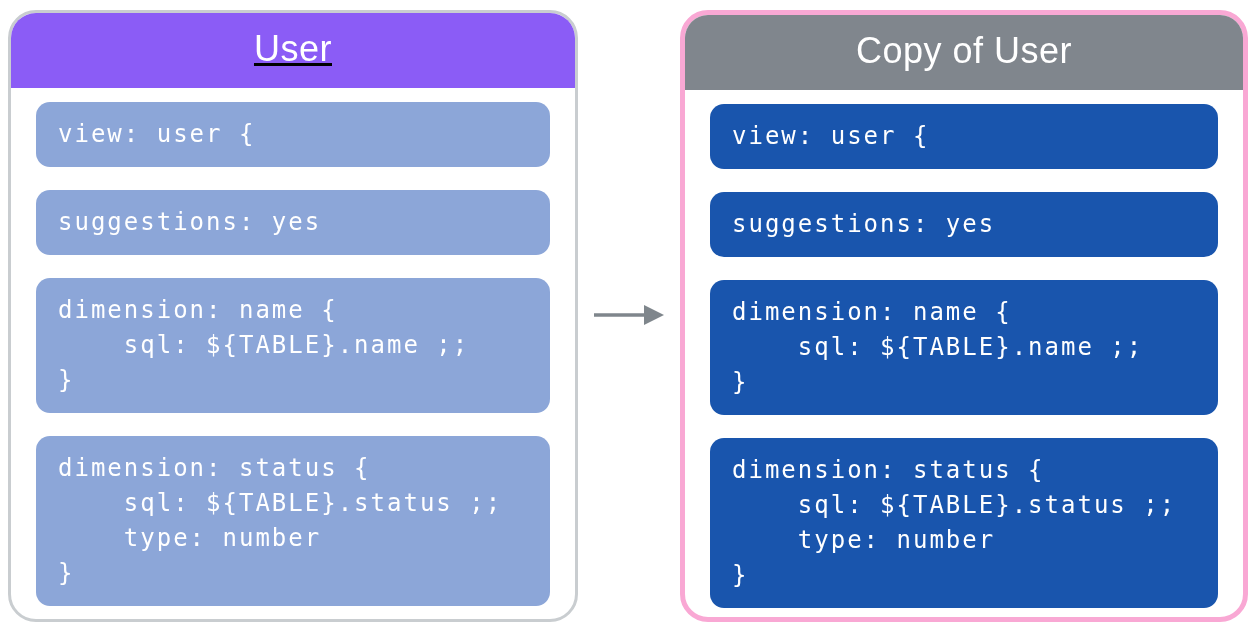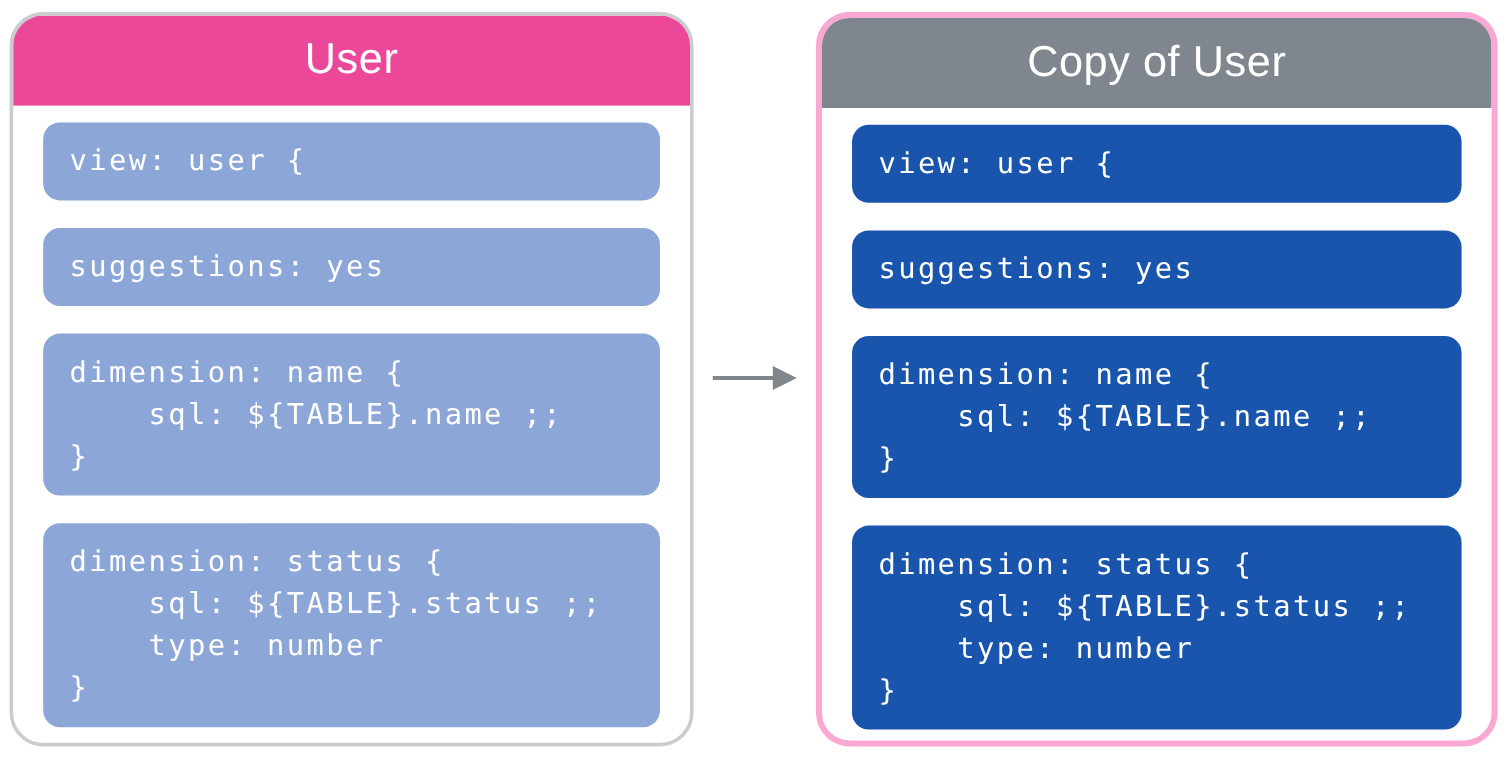--- a/index.html
+++ b/index.html
@@ -36,21 +36,21 @@
     width: 568px;
     border: 5px solid #f9a8d4;
   }
   .panel-header {
     height: 75px;
     flex: 0 0 75px;
     display: flex;
     align-items: center;
     justify-content: center;
   }
-  .panel-user .panel-header { background: #ec4899; }
+  .panel-user .panel-header { background: #8b5cf6; text-decoration: underline; }
   .panel-copy .panel-header { background: #80868d; }
   .panel-title {
     color: #ffffff;
     font-size: 36px;
     font-weight: 500;
     letter-spacing: 0.5px;
     line-height: 1;
     padding-bottom: 4px;
   }
   .panel-body {

